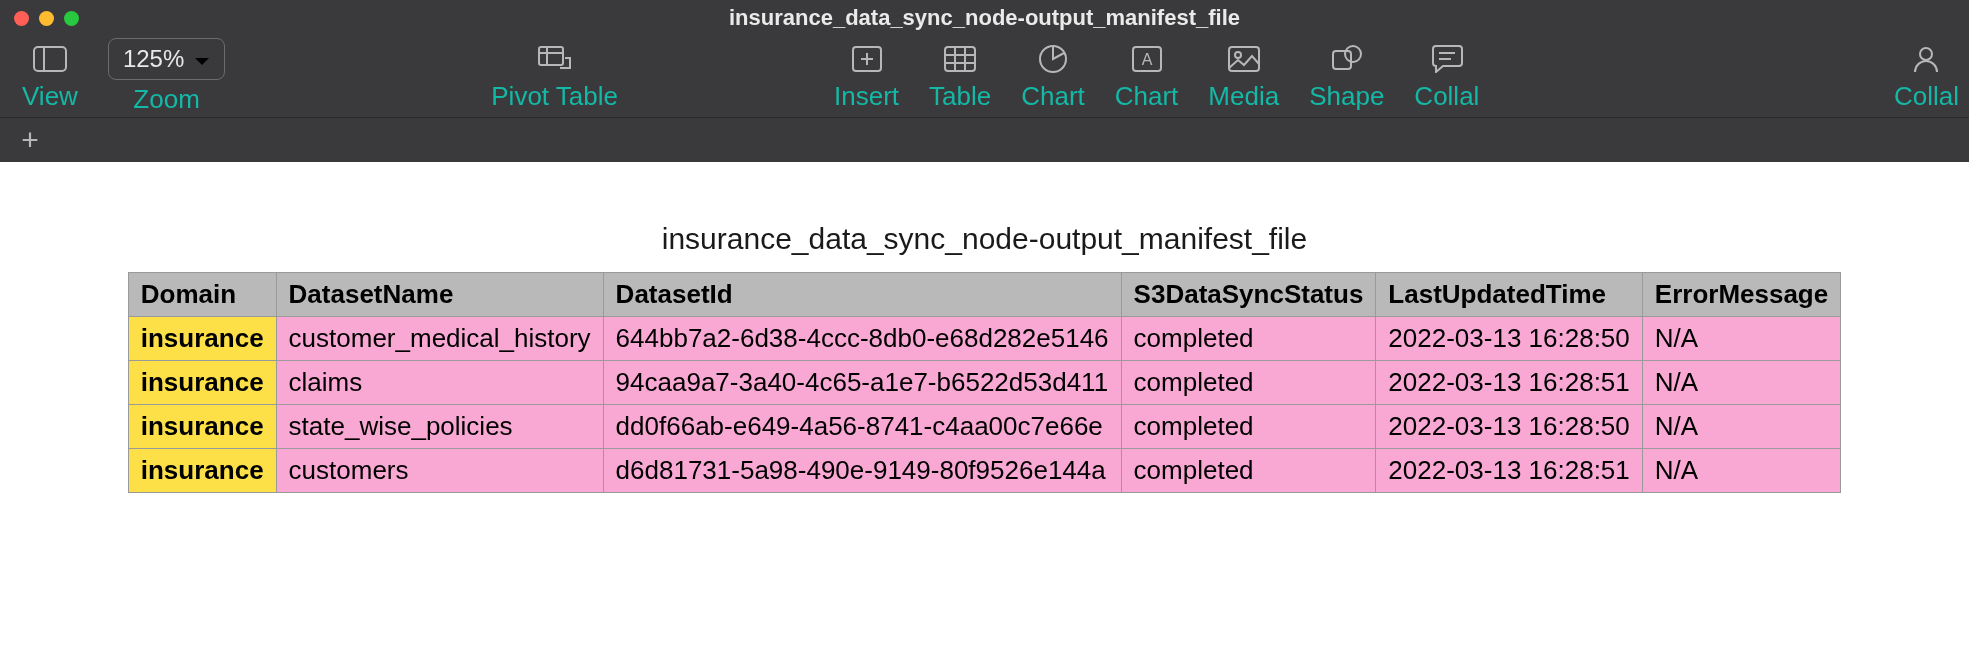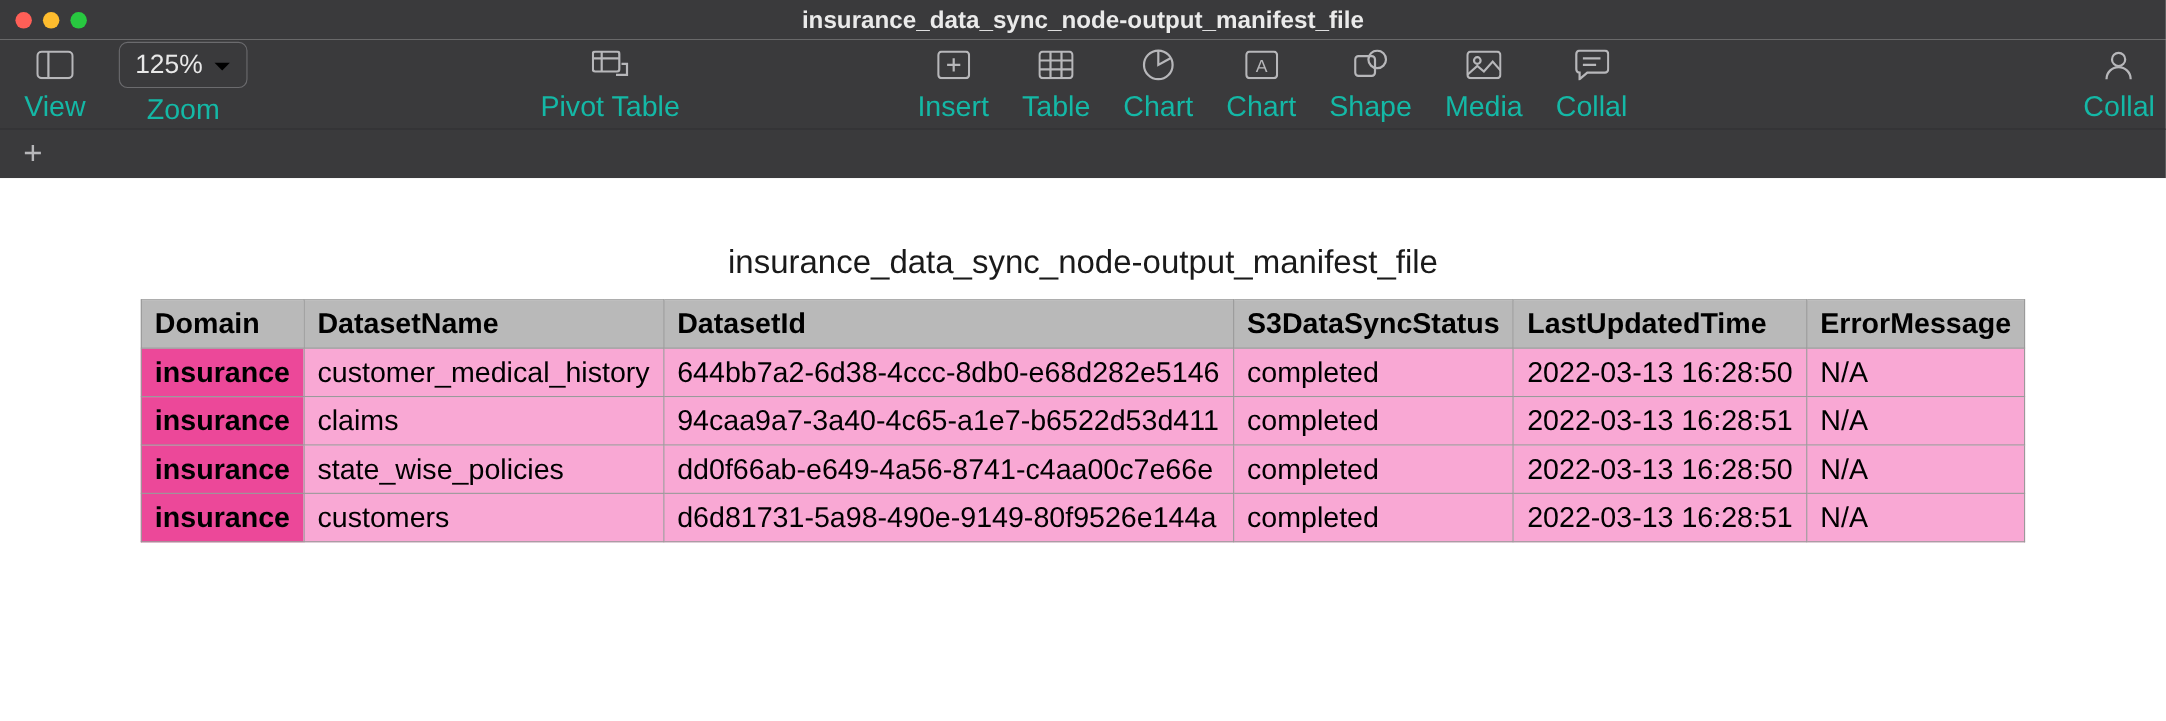--- a/index.html
+++ b/index.html
@@ -134,21 +134,21 @@
       text-align: left;
       white-space: nowrap;
     }
     .data-table thead th {
       background: #b9b9b9;
       font-weight: 700;
       color: #000;
       margin-left: 38px;
     }
     .data-table .rowhead {
-      background: #ec4899;
+      background: #fde047;
       font-weight: 700;
       margin-left: 28px;
     }
     .data-table td {
       background: #f9a8d4;
       color: #000;
     }
   </style>
 </head>
 <body>
@@ -242,37 +242,37 @@
       <svg width="30" height="26" viewBox="0 0 30 26">
           <rect x="1" y="1" width="28" height="24" rx="3" stroke-width="2"></rect>
           <text x="15" y="19" font-size="16" text-anchor="middle" fill="#b7b7ba" stroke="none">A</text>
         </svg>
     </div>
     <div class="tb-label">Chart</div>
   </div>
 
   <div class="tb-group">
     <div class="tb-icon">
-      <svg width="30" height="28" viewBox="0 0 30 28">
-          <rect x="1" y="6" width="18" height="18" rx="3" stroke-width="2"></rect>
-          <circle cx="21" cy="9" r="8" stroke-width="2"></circle>
-        </svg>
-    </div>
-    <div class="tb-label">Shape</div>
-  </div>
-
-  <div class="tb-group">
-    <div class="tb-icon">
       <svg width="32" height="26" viewBox="0 0 32 26">
           <rect x="1" y="1" width="30" height="24" rx="3" stroke-width="2"></rect>
           <circle cx="10" cy="9" r="3" stroke-width="2"></circle>
           <path d="M1 22 L10 14 L16 19 L24 10 L31 18" stroke-width="2"></path>
         </svg>
     </div>
     <div class="tb-label">Media</div>
+  </div>
+
+  <div class="tb-group">
+    <div class="tb-icon">
+      <svg width="30" height="28" viewBox="0 0 30 28">
+          <rect x="1" y="6" width="18" height="18" rx="3" stroke-width="2"></rect>
+          <circle cx="21" cy="9" r="8" stroke-width="2"></circle>
+        </svg>
+    </div>
+    <div class="tb-label">Shape</div>
   </div>
 
   <div class="tb-group">
     <div class="tb-icon">
       <svg width="32" height="28" viewBox="0 0 32 28">
           <path d="M4 1 h24 a3 3 0 0 1 3 3 v14 a3 3 0 0 1 -3 3 h-16 l-7 6 v-6 a3 3 0 0 1 -3 -3 v-14 a3 3 0 0 1 3 -3 z" stroke-width="2"></path>
           <line x1="8" y1="8" x2="24" y2="8" stroke-width="2"></line>
           <line x1="8" y1="14" x2="20" y2="14" stroke-width="2"></line>
         </svg>
     </div>

